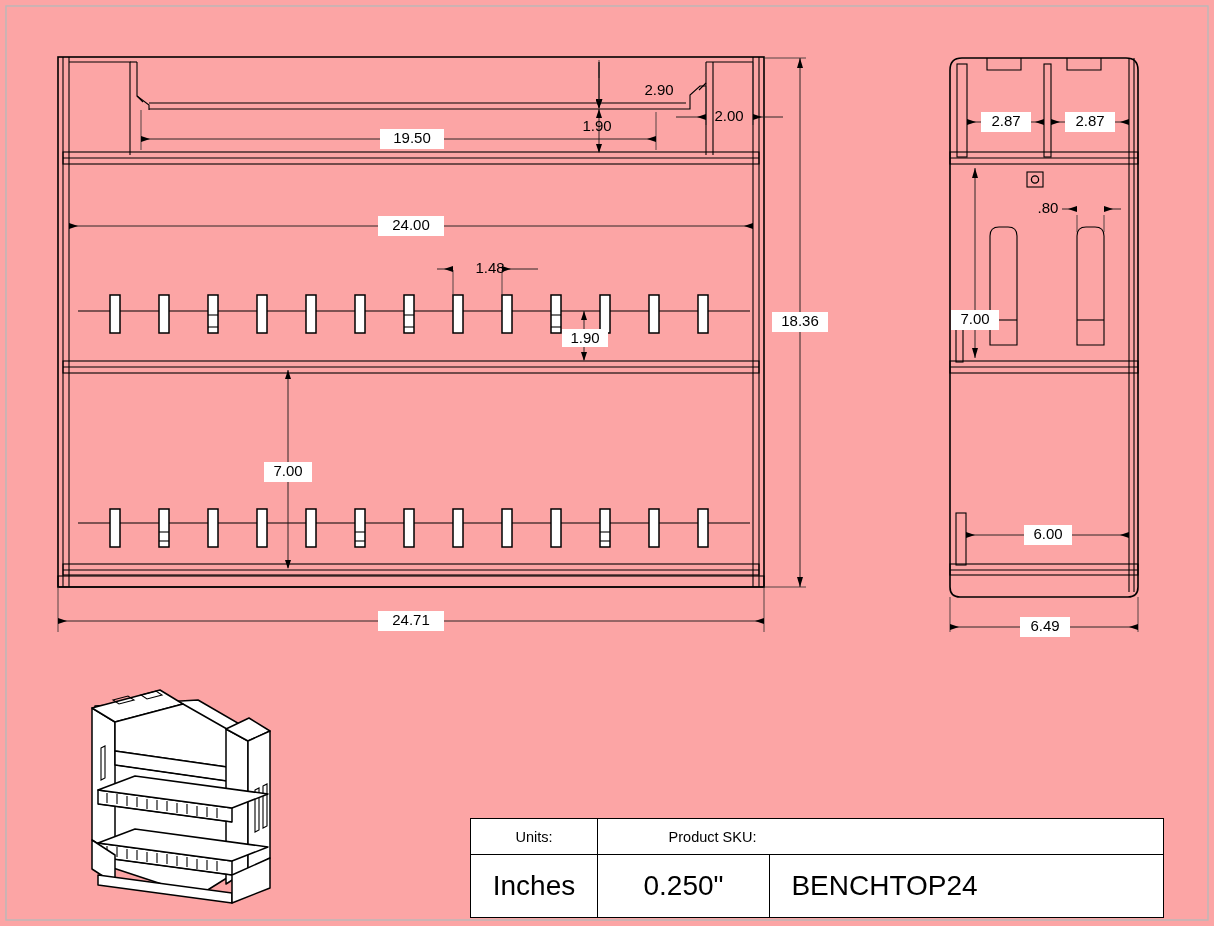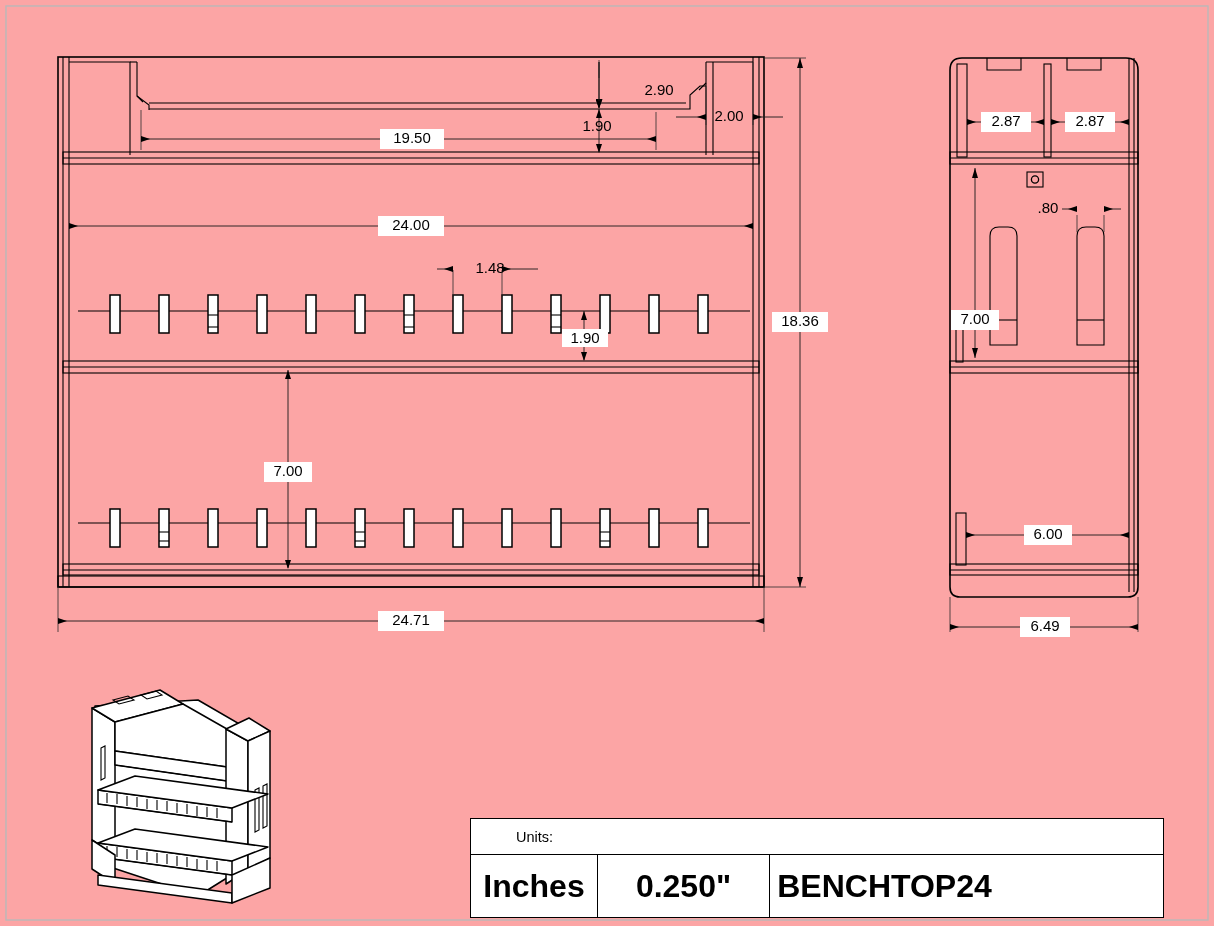--- a/index.html
+++ b/index.html
@@ -117,23 +117,22 @@
     border-right: 1.6px solid #000000;
     text-align: center;
     overflow: hidden;
   }
   .tb-cell:last-child { border-right: none; }
   .tb-head .tb-cell {
     font-size: 14.5px;
     color: #000000;
   }
   .tb-body .tb-cell {
-    font-size: 32px;
+    font-size: 28px;
     color: #000000;
-    font-weight: bold;
   }
   .c-units { width: 127px; }
   .c-material { width: 166px; }
   .c-thickness { width: 172px; }
   .c-sku { width: 229px; }
 </style>
 </head>
 <body>
 
 <div id="sheet">
@@ -478,20 +477,21 @@
       <path class="iso-thin" d="M 101 748 L 105 746 L 105 778 L 101 780 Z"></path>
 
       <path class="iso-thin" d="M 113 700 L 128 696 L 134 700 L 119 704 Z"></path>
       <path class="iso-thin" d="M 141 695 L 156 691 L 162 695 L 147 699 Z"></path>
     </g>
   </svg>
 
   <div id="title-block">
     <div class="tb-row tb-head">
       <div class="tb-cell c-units">Units:</div>
+      <div class="tb-cell c-sku">Product SKU:</div>
     </div>
     <div class="tb-row tb-body">
       <div class="tb-cell c-units">Inches</div>
       <div class="tb-cell c-thickness">0.250"</div>
       <div class="tb-cell c-sku">BENCHTOP24</div>
     </div>
   </div>
 
 </div>
 

